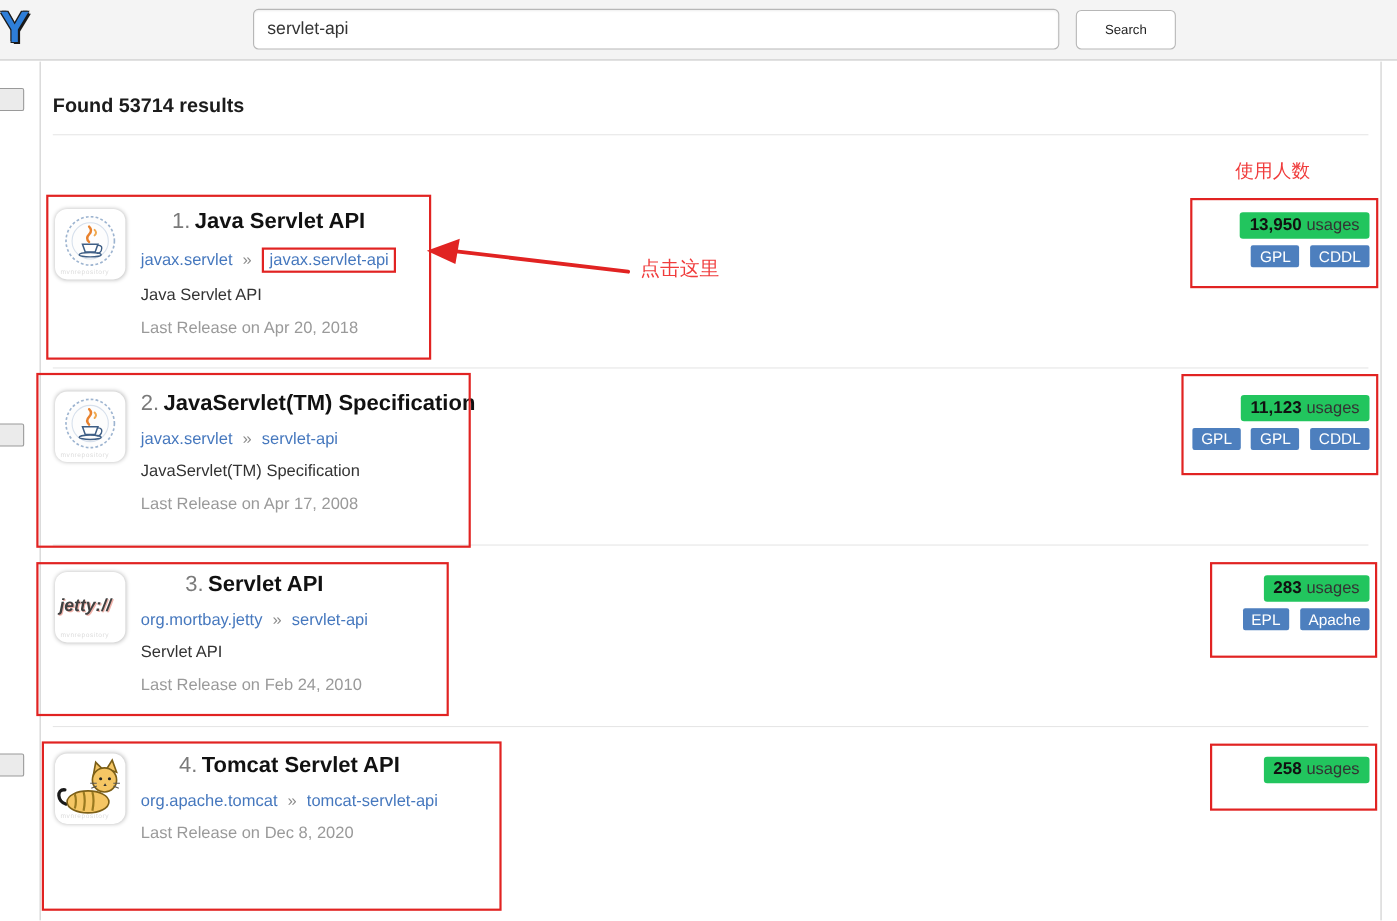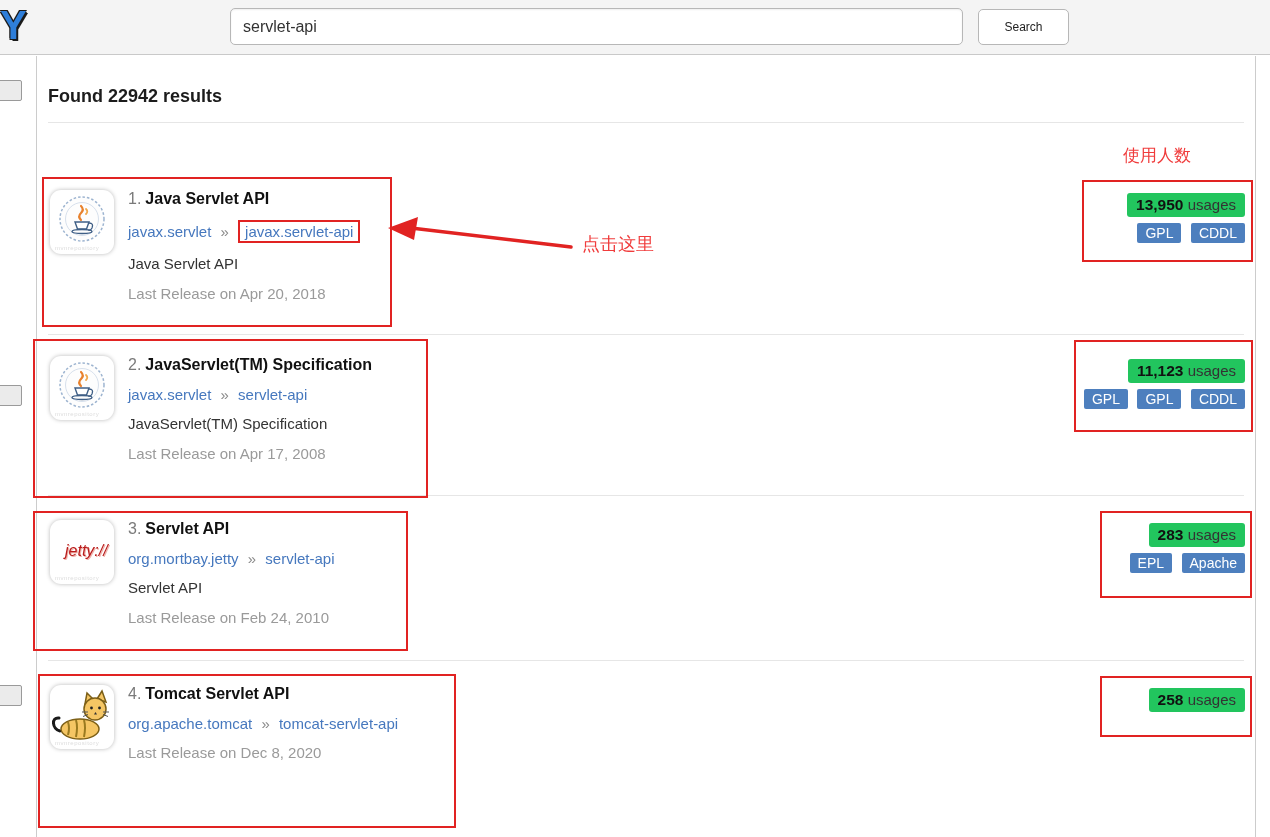--- a/index.html
+++ b/index.html
@@ -35,24 +35,24 @@
   .sort-active { font-weight:bold; color:#1c1c1c; text-decoration:underline; cursor:pointer; }
   .sort-link { color:#4678be; text-decoration:none; cursor:pointer; }
 
   
   .row { position:absolute; left:36px; width:1220px; }
   .row-icon { position:absolute; left:14px; top:0px; width:64px; height:64px; background:#fff;
           border-radius:11px; box-shadow:0 0 4px rgba(0,0,0,0.28); overflow:hidden; }
   .row-icon svg { display:block; }
   .watermark { position:absolute; left:5px; bottom:3px; font-size:6px; color:#dcdcdc;
           letter-spacing:0.5px; }
-  .jetty-text { position:absolute; left:15px; top:22px; font-size:16px; font-weight:normal;
-          font-style:italic; color:#b91c1c; text-shadow:1px 1px 0 #f0b3ab; }
+  .jetty-text { position:absolute; left:4px; top:22px; font-size:16px; font-weight:bold;
+          font-style:italic; color:#404040; text-shadow:1px 1px 0 #f0b3ab; }
   .row-body { position:absolute; left:92px; top:0; }
-  .row-title { font-size:16px; font-weight:bold; color:#111; margin-bottom:12px; }
+  .row-title { font-size:20px; font-weight:bold; color:#111; margin-bottom:12px;text-align:center; }
   .row-num { font-weight:normal; color:#7a7a7a; margin-right:4px; }
   .row-links { font-size:15px; margin-bottom:12px; }
   a.blue { color:#4678be; text-decoration:none; cursor:pointer; }
   .crumb-sep { color:#8b8b8b; margin:0 5px; }
   .link-hl { border:2px solid #e12322; padding:1px 5px; display:inline-block;text-align:center; }
   .row-desc { font-size:15px; color:#333; margin-bottom:13px; }
   .row-release { font-size:15px; color:#9a9a9a; }
 
   
   .usage-block { position:absolute; right:11px; top:3px; text-align:right; }
@@ -80,21 +80,21 @@
     <input class="search-input" value="servlet-api" style="">
     <button class="search-btn">Search</button>
   </div>
 
   <div class="left-stub" style="top:80px;"></div>
   <div class="left-stub" style="top:385px;"></div>
   <div class="left-stub" style="top:685px;"></div>
 
   <div class="content-frame"></div>
 
-  <div class="found-heading">Found 22942 results</div>
+  <div class="found-heading">Found 53714 results</div>
   <div class="hr" style="top:122px;"></div>
 
 
   <div class="hr" style="top:334px;"></div>
   <div class="hr" style="top:495px;"></div>
   <div class="hr" style="top:660px;"></div>
 
   <div class="row" style="top:190px;">
     <div class="row-icon">
       <svg viewBox="0 0 64 64" width="64" height="64">

